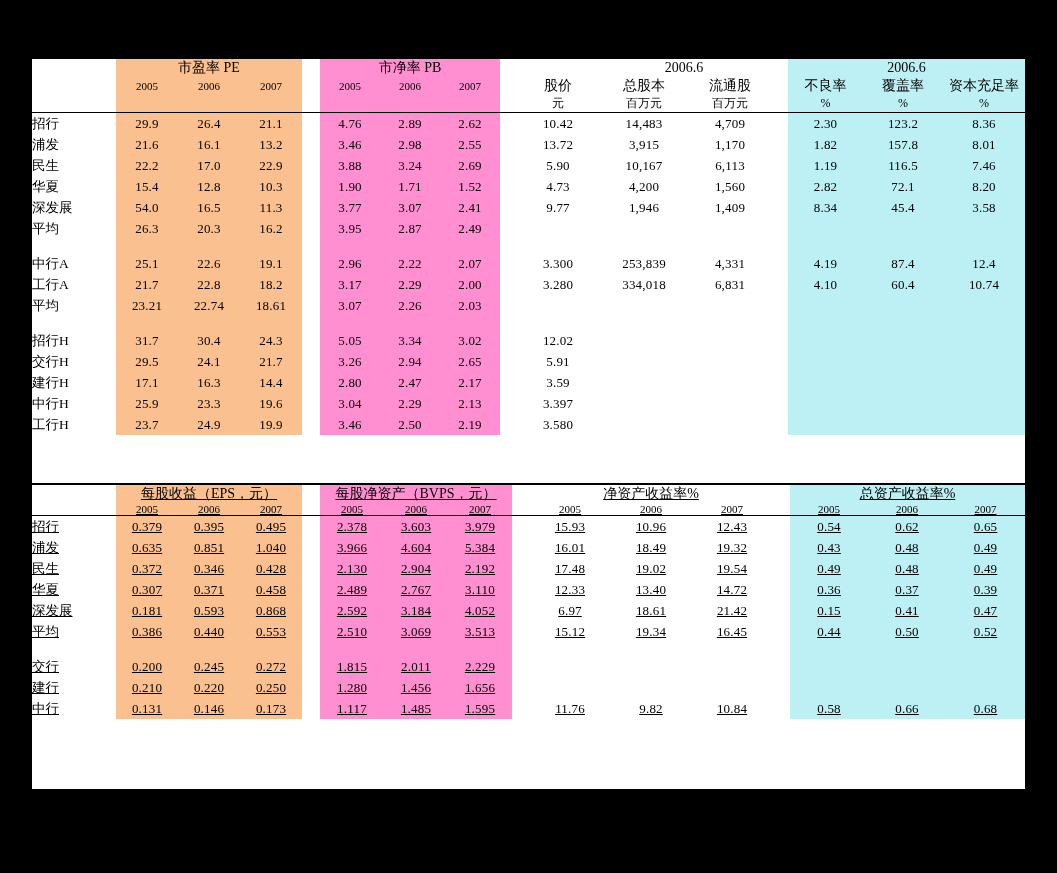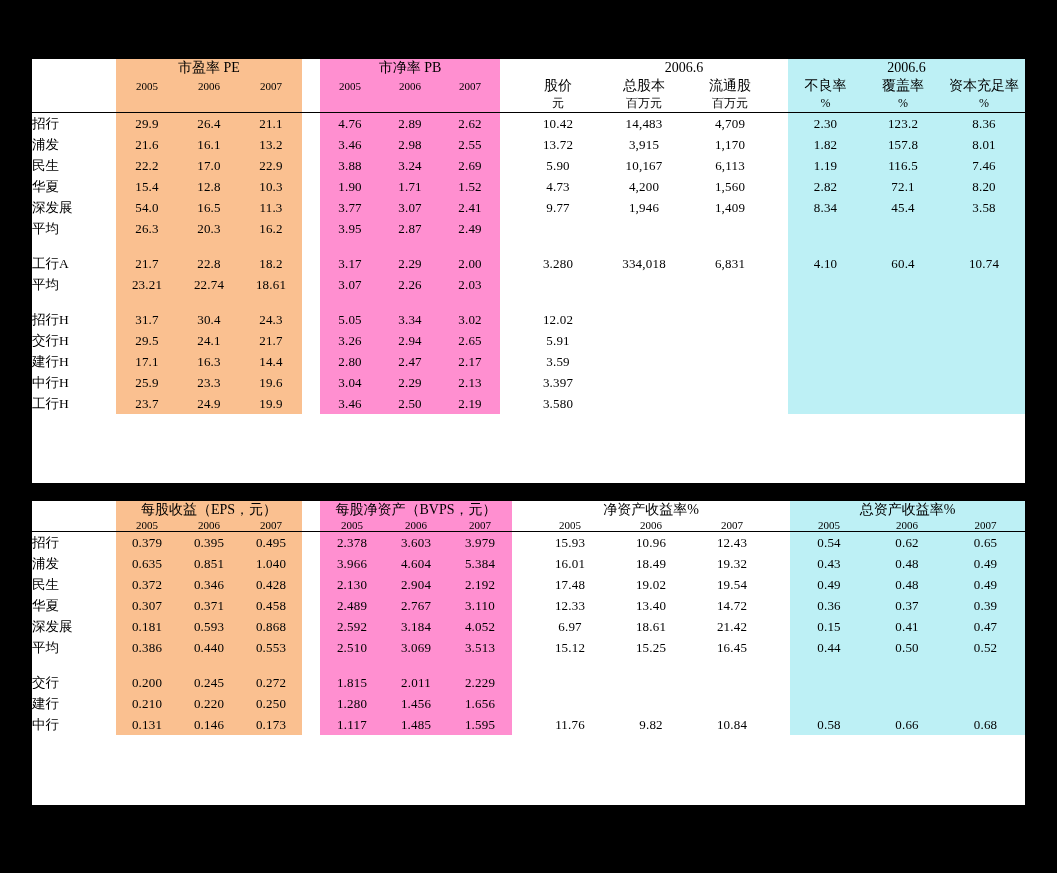--- a/index.html
+++ b/index.html
@@ -1,20 +1,20 @@
 <!DOCTYPE html>
 <html><head>
 <meta charset="utf-8">
 <style>
   html,body{margin:0;padding:0;background:#000;}
   body{width:1057px;height:873px;font-family:"Liberation Serif",serif;}
   .page{position:relative;width:1057px;height:873px;background:#000;}
   .sheet{position:absolute;background:#fff;}
   #sheet1{left:32px;top:58px;width:993px;height:425px;}
-  #sheet2{left:32px;top:500px;width:993px;height:305px;}
+  #sheet2{left:32px;top:484px;width:993px;height:305px;text-decoration:underline;}
 
   table{border-collapse:collapse;table-layout:fixed;width:100%;}
   td,th{padding:0;margin:0;font-weight:normal;text-align:center;vertical-align:middle;
         font-family:"Liberation Serif",serif;font-size:13px;color:#000;}
   .rowlabel{text-align:left;padding-right:8px;font-size:13.5px;background:#fff;}
   .blank{background:#fff;}
   .orange{background:#fac090;}
   .pink{background:#ff8fd0;}
   .white{background:#ffffff;}
   .cyan{background:#bdf0f5;}
@@ -224,20 +224,38 @@
             <td class="pink num cellpad"></td>
             <td class="pink num cellpad"></td>
             <td class="gap"></td>
             <td class="white num cellpad"></td>
             <td class="white num cellpad"></td>
             <td class="white num cellpad"></td>
             <td class="gap"></td>
             <td class="cyan num cellpad"></td>
             <td class="cyan num cellpad"></td>
             <td class="cyan num cellpad"></td>
+          </tr>
+          <tr>
+            <td class="rowlabel">中行A</td>
+            <td class="orange num cellpad">25.1</td>
+            <td class="orange num cellpad">22.6</td>
+            <td class="orange num cellpad">19.1</td>
+            <td class="gap"></td>
+            <td class="pink num cellpad">2.96</td>
+            <td class="pink num cellpad">2.22</td>
+            <td class="pink num cellpad">2.07</td>
+            <td class="gap"></td>
+            <td class="white num cellpad">3.300</td>
+            <td class="white num cellpad">253,839</td>
+            <td class="white num cellpad">4,331</td>
+            <td class="gap"></td>
+            <td class="cyan num cellpad">4.19</td>
+            <td class="cyan num cellpad">87.4</td>
+            <td class="cyan num cellpad">12.4</td>
           </tr>
           <tr>
             <td class="rowlabel">工行A</td>
             <td class="orange num cellpad">21.7</td>
             <td class="orange num cellpad">22.8</td>
             <td class="orange num cellpad">18.2</td>
             <td class="gap"></td>
             <td class="pink num cellpad">3.17</td>
             <td class="pink num cellpad">2.29</td>
             <td class="pink num cellpad">2.00</td>
@@ -525,21 +543,21 @@
             <td class="rowlabel">平均</td>
             <td class="orange num cellpad">0.386</td>
             <td class="orange num cellpad">0.440</td>
             <td class="orange num cellpad">0.553</td>
             <td class="gap"></td>
             <td class="pink num cellpad">2.510</td>
             <td class="pink num cellpad">3.069</td>
             <td class="pink num cellpad">3.513</td>
             <td class="gap"></td>
             <td class="white num cellpad">15.12</td>
-            <td class="white num cellpad">15.25</td>
+            <td class="white num cellpad">19.34</td>
             <td class="white num cellpad">16.45</td>
             <td class="gap"></td>
             <td class="cyan num cellpad">0.44</td>
             <td class="cyan num cellpad">0.50</td>
             <td class="cyan num cellpad">0.52</td>
           </tr>
           <tr class="spacer">
             <td class="rowlabel"></td>
             <td class="orange num cellpad"></td>
             <td class="orange num cellpad"></td>

